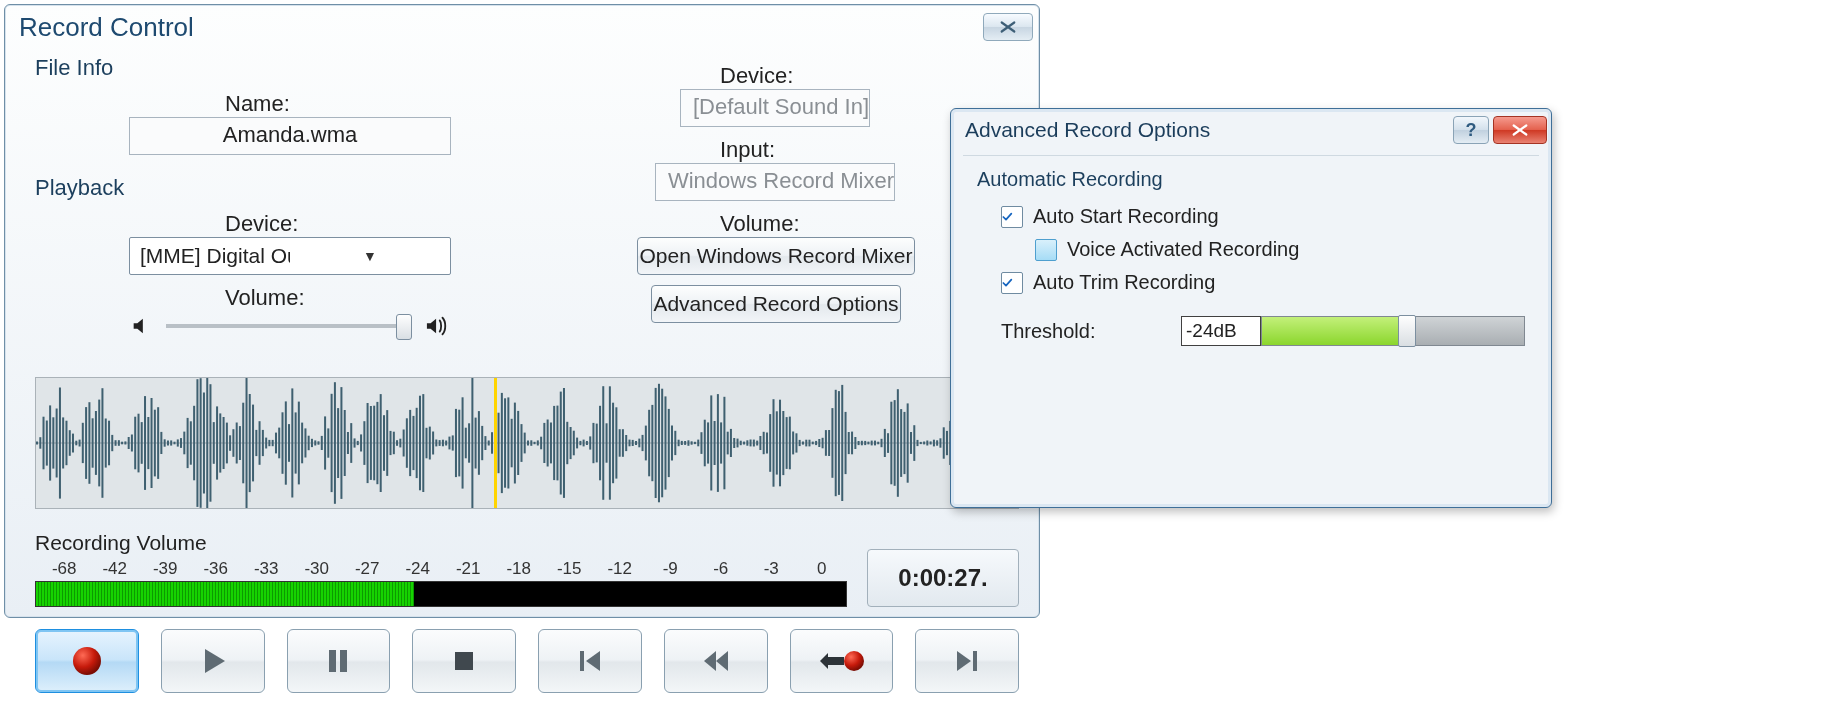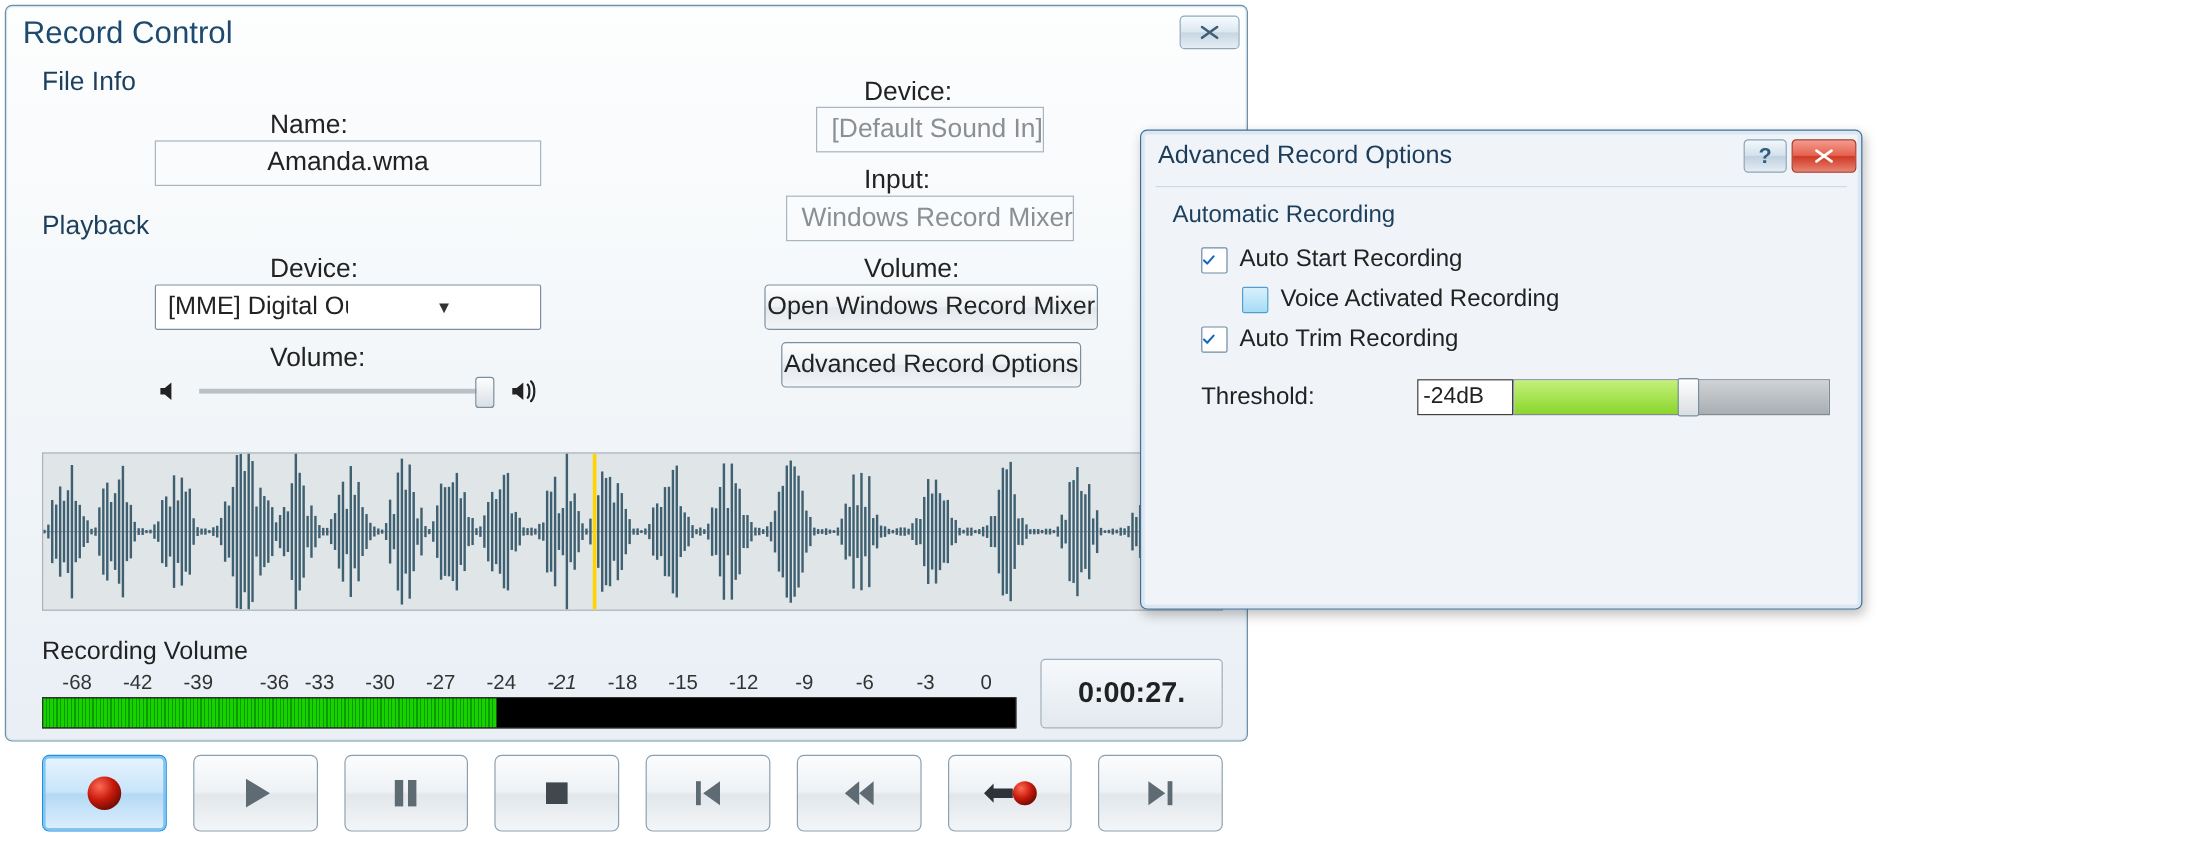--- a/index.html
+++ b/index.html
@@ -637,26 +637,26 @@
       <div class="playhead"></div>
     </div>
 
     <div class="meter-area">
       <div class="meter-block">
         <div class="meter-title">Recording Volume</div>
         <div class="meter-scale" id="meter-scale">
             <span style="width: 6.25%;">-68</span>
             <span style="width: 6.25%;">-42</span>
             <span style="width: 6.25%;">-39</span>
-            <span style="width: 6.25%; text-align: right;">-36</span>
+            <span style="width: 6.25%;">-36</span>
             <span style="width: 6.25%;">-33</span>
             <span style="width: 6.25%;">-30</span>
             <span style="width: 6.25%;">-27</span>
             <span style="width: 6.25%;">-24</span>
-            <span style="width: 6.25%; font-style: italic;">-21</span>
+            <span style="width: 6.25%;">-21</span>
             <span style="width: 6.25%;">-18</span>
             <span style="width: 6.25%;">-15</span>
             <span style="width: 6.25%;">-12</span>
             <span style="width: 6.25%;">-9</span>
             <span style="width: 6.25%;">-6</span>
             <span style="width: 6.25%;">-3</span>
             <span style="width: 6.25%;">0</span>
           </div>
         <div class="meter-bar">
           <div id="meter-green" class="meter-seg-green" style="flex: 0 0 46.7%;"></div>

